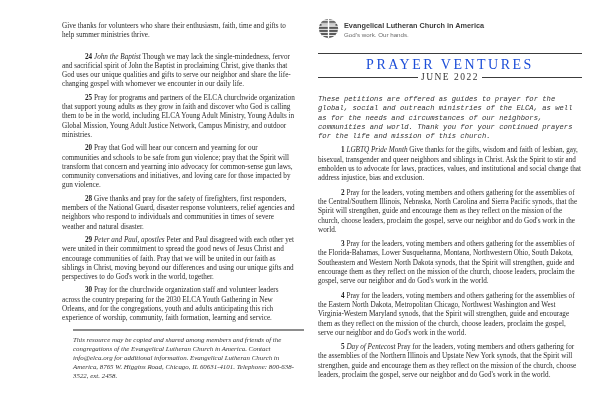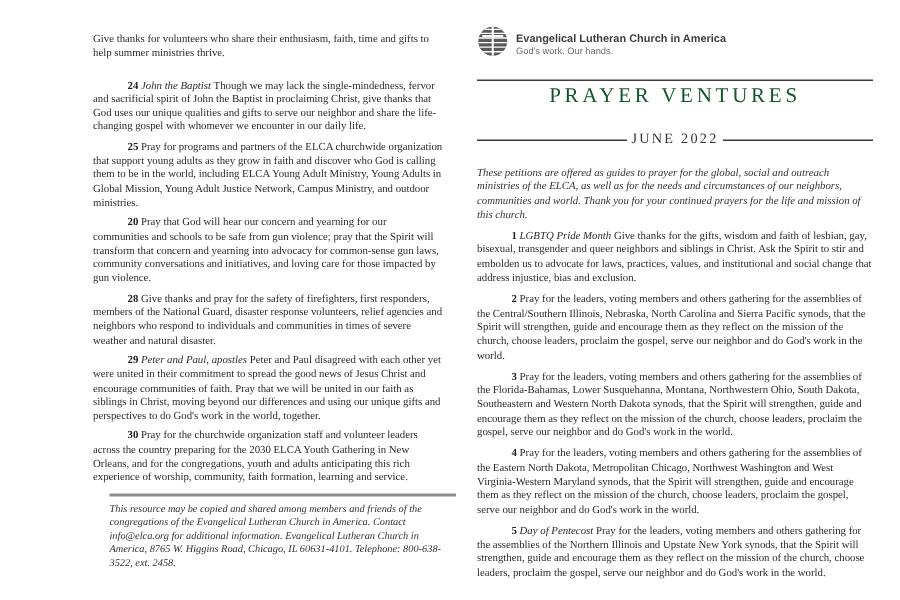--- a/index.html
+++ b/index.html
@@ -15,26 +15,26 @@
   .entry .num{font-weight:bold;color:#1e1e1e;margin-left:23px;}
   .entry .lead{}
   
   .brandrow{display:flex;align-items:center;gap:5px;height:24px;}
   .brandtext{display:flex;flex-direction:column;justify-content:flex-end;}
   .orgname{font-family:"Liberation Sans","DejaVu Sans",sans-serif;font-weight:bold;
     font-size:7.3px;line-height:8.5px;color:#3d3d3d;}
   .tagline{font-family:"Liberation Sans","DejaVu Sans",sans-serif;font-size:6.2px;
     line-height:7.5px;color:#6a6a6a;}
   .headrule{border:0;border-top:1.4px solid #3c3c3c;margin:11px 0 0 0;}
-  .pv-title{font-size:14px;letter-spacing:2.5px;text-align:center;color:#14532d;
+  .pv-title{font-size:14px;letter-spacing:2.5px;text-align:center;color:#1d4ed8;
     margin:3px 0 0 0;line-height:15px;font-weight:normal;}
-  .subrow{display:flex;align-items:center;margin-top:16px;}
+  .subrow{display:flex;align-items:center;margin-top:0px;}
   .subrow .rule{flex:1;border-top:1.2px solid #3c3c3c;height:0;}
   .sub-label{font-size:9.5px;letter-spacing:1.5px;color:#333;padding:0 3px;line-height:11px;}
-  .intro{font-style:italic;margin-top:12px;margin-bottom:11px;color:#333;}
+  .intro{font-style:italic;margin-top:12px;margin-bottom:11px;color:#333;font-family:Liberation Mono, monospace;}
   
   .footer{position:absolute;left:73px;top:329px;width:231px;}
   .footrule{border:0;border-top:2px solid #8d8d8d;margin:0 0 4px 0;}
   .footnote{font-style:italic;font-size:6.9px;line-height:9px;color:#333;}
   .logo{flex:0 0 auto;}
   .spacer8{height:8px;}
 </style>
 </head>
 <body>
 

